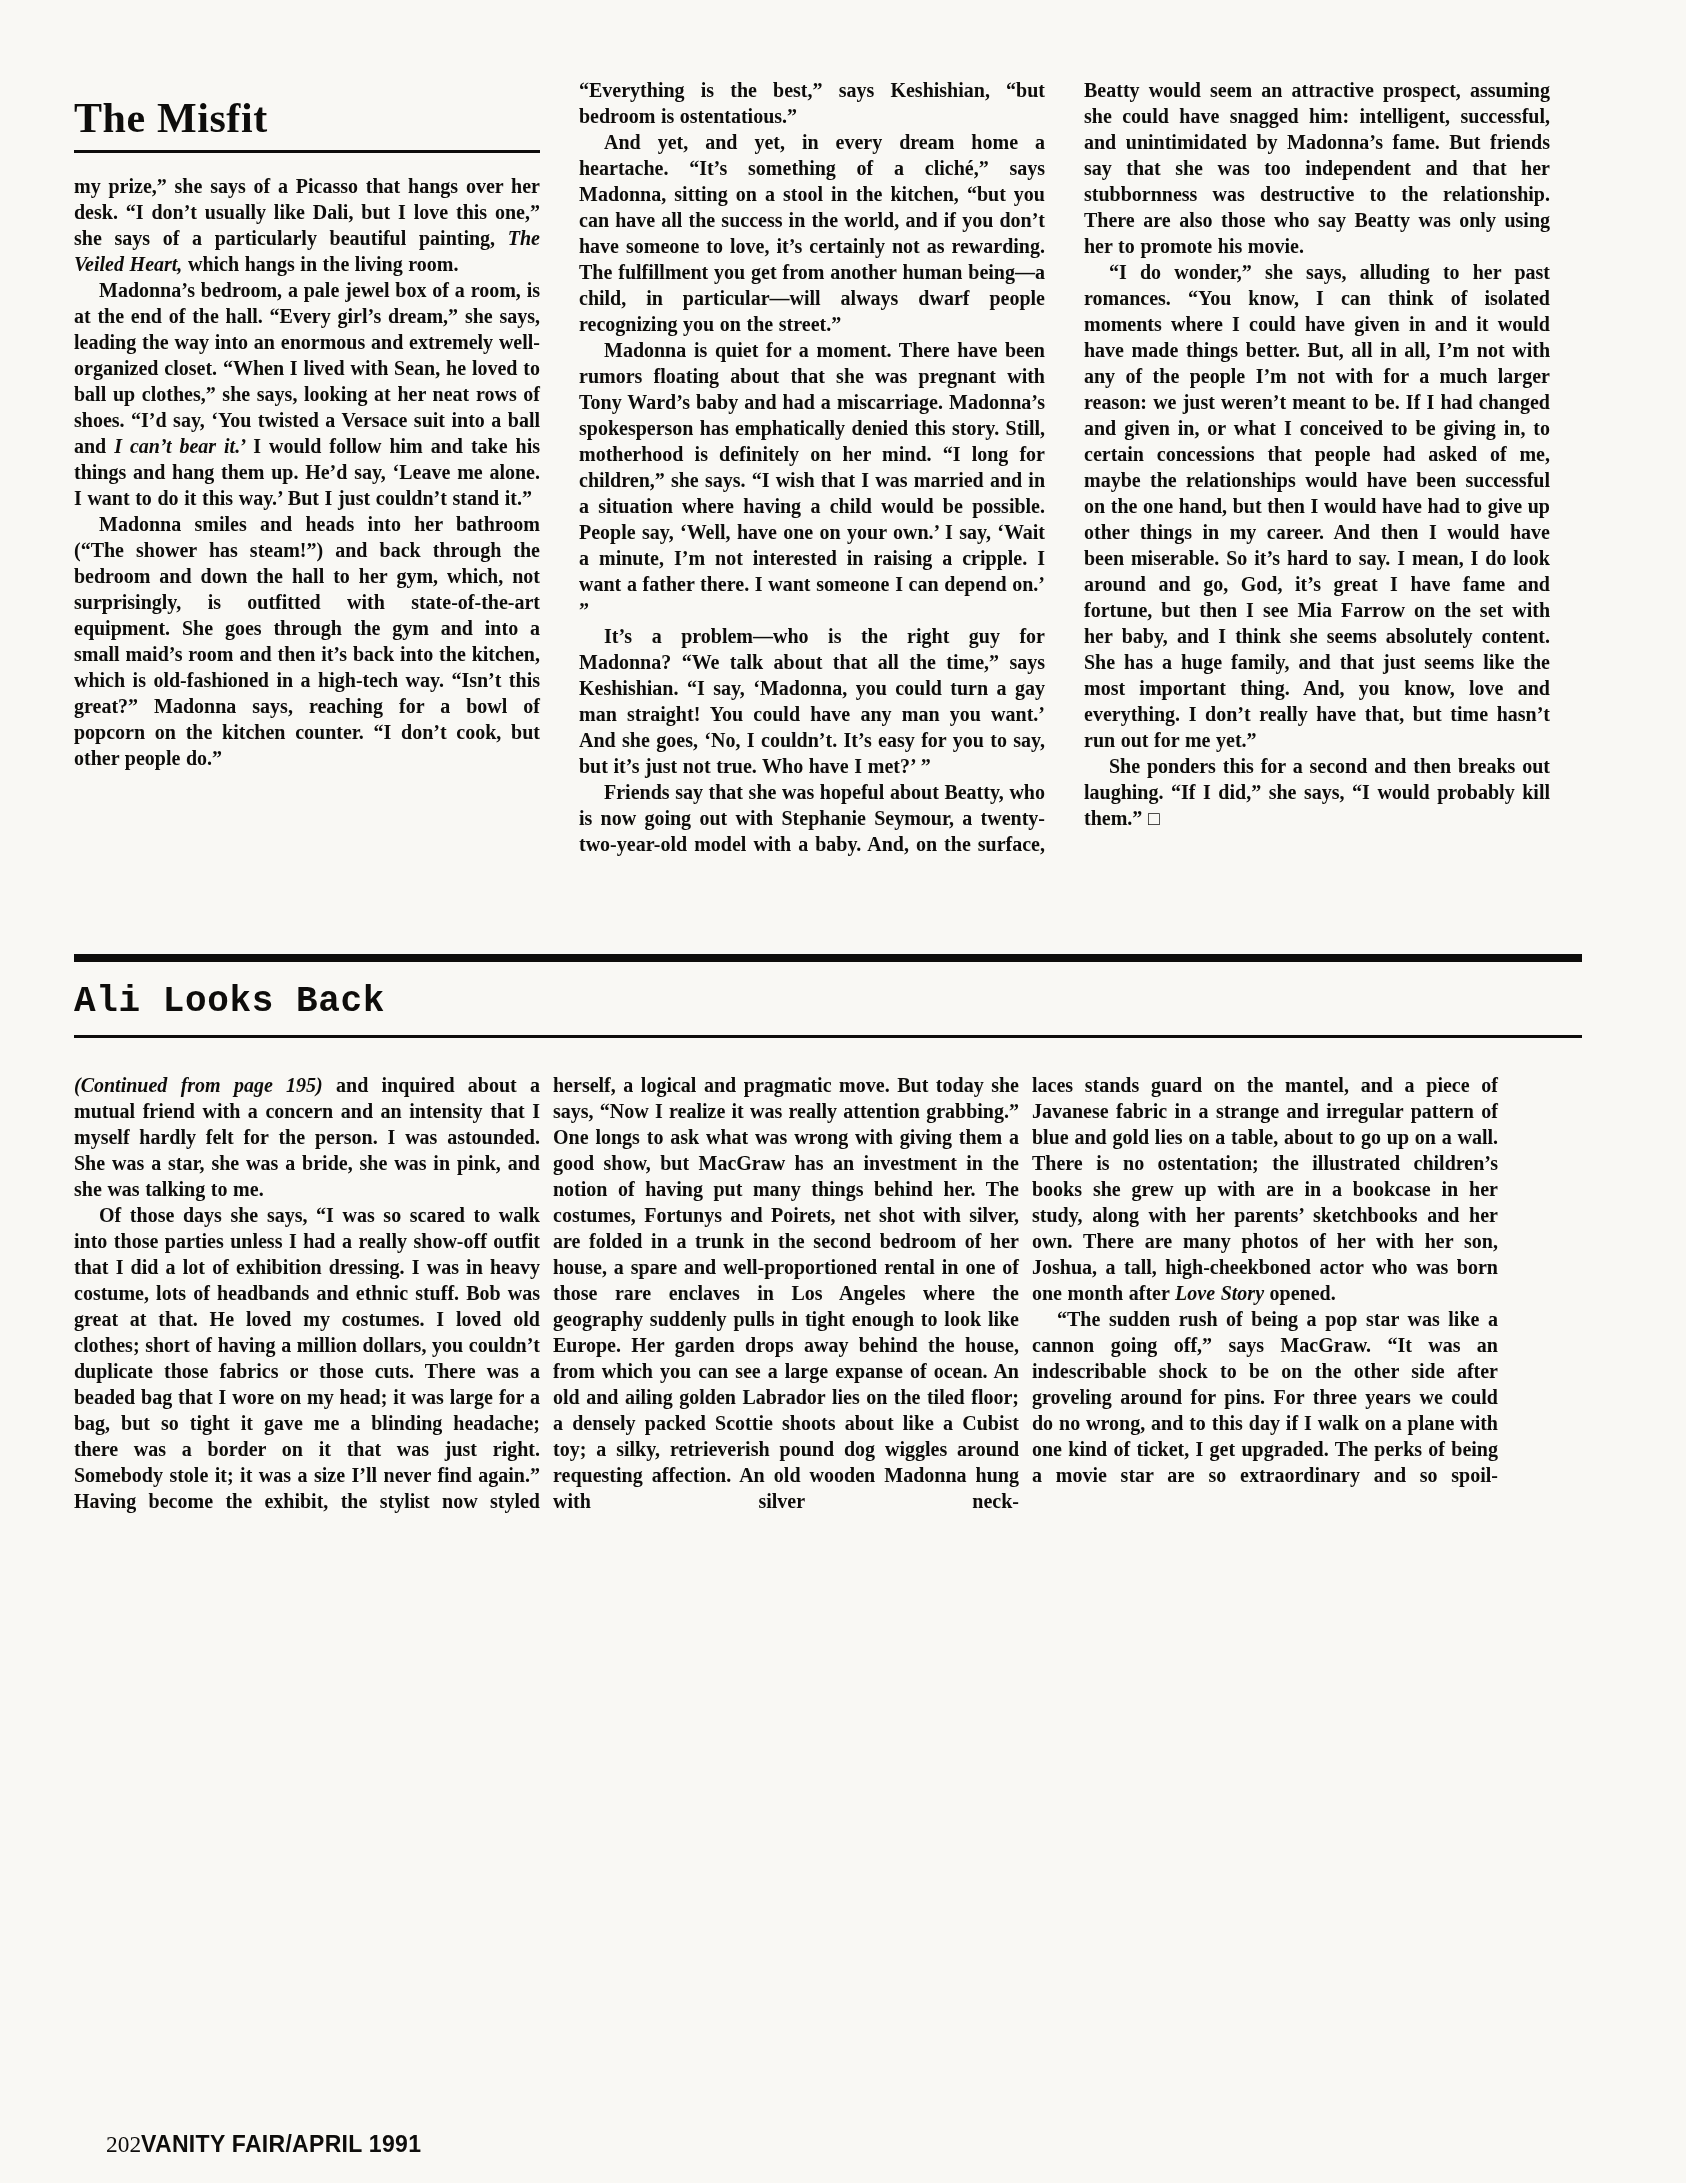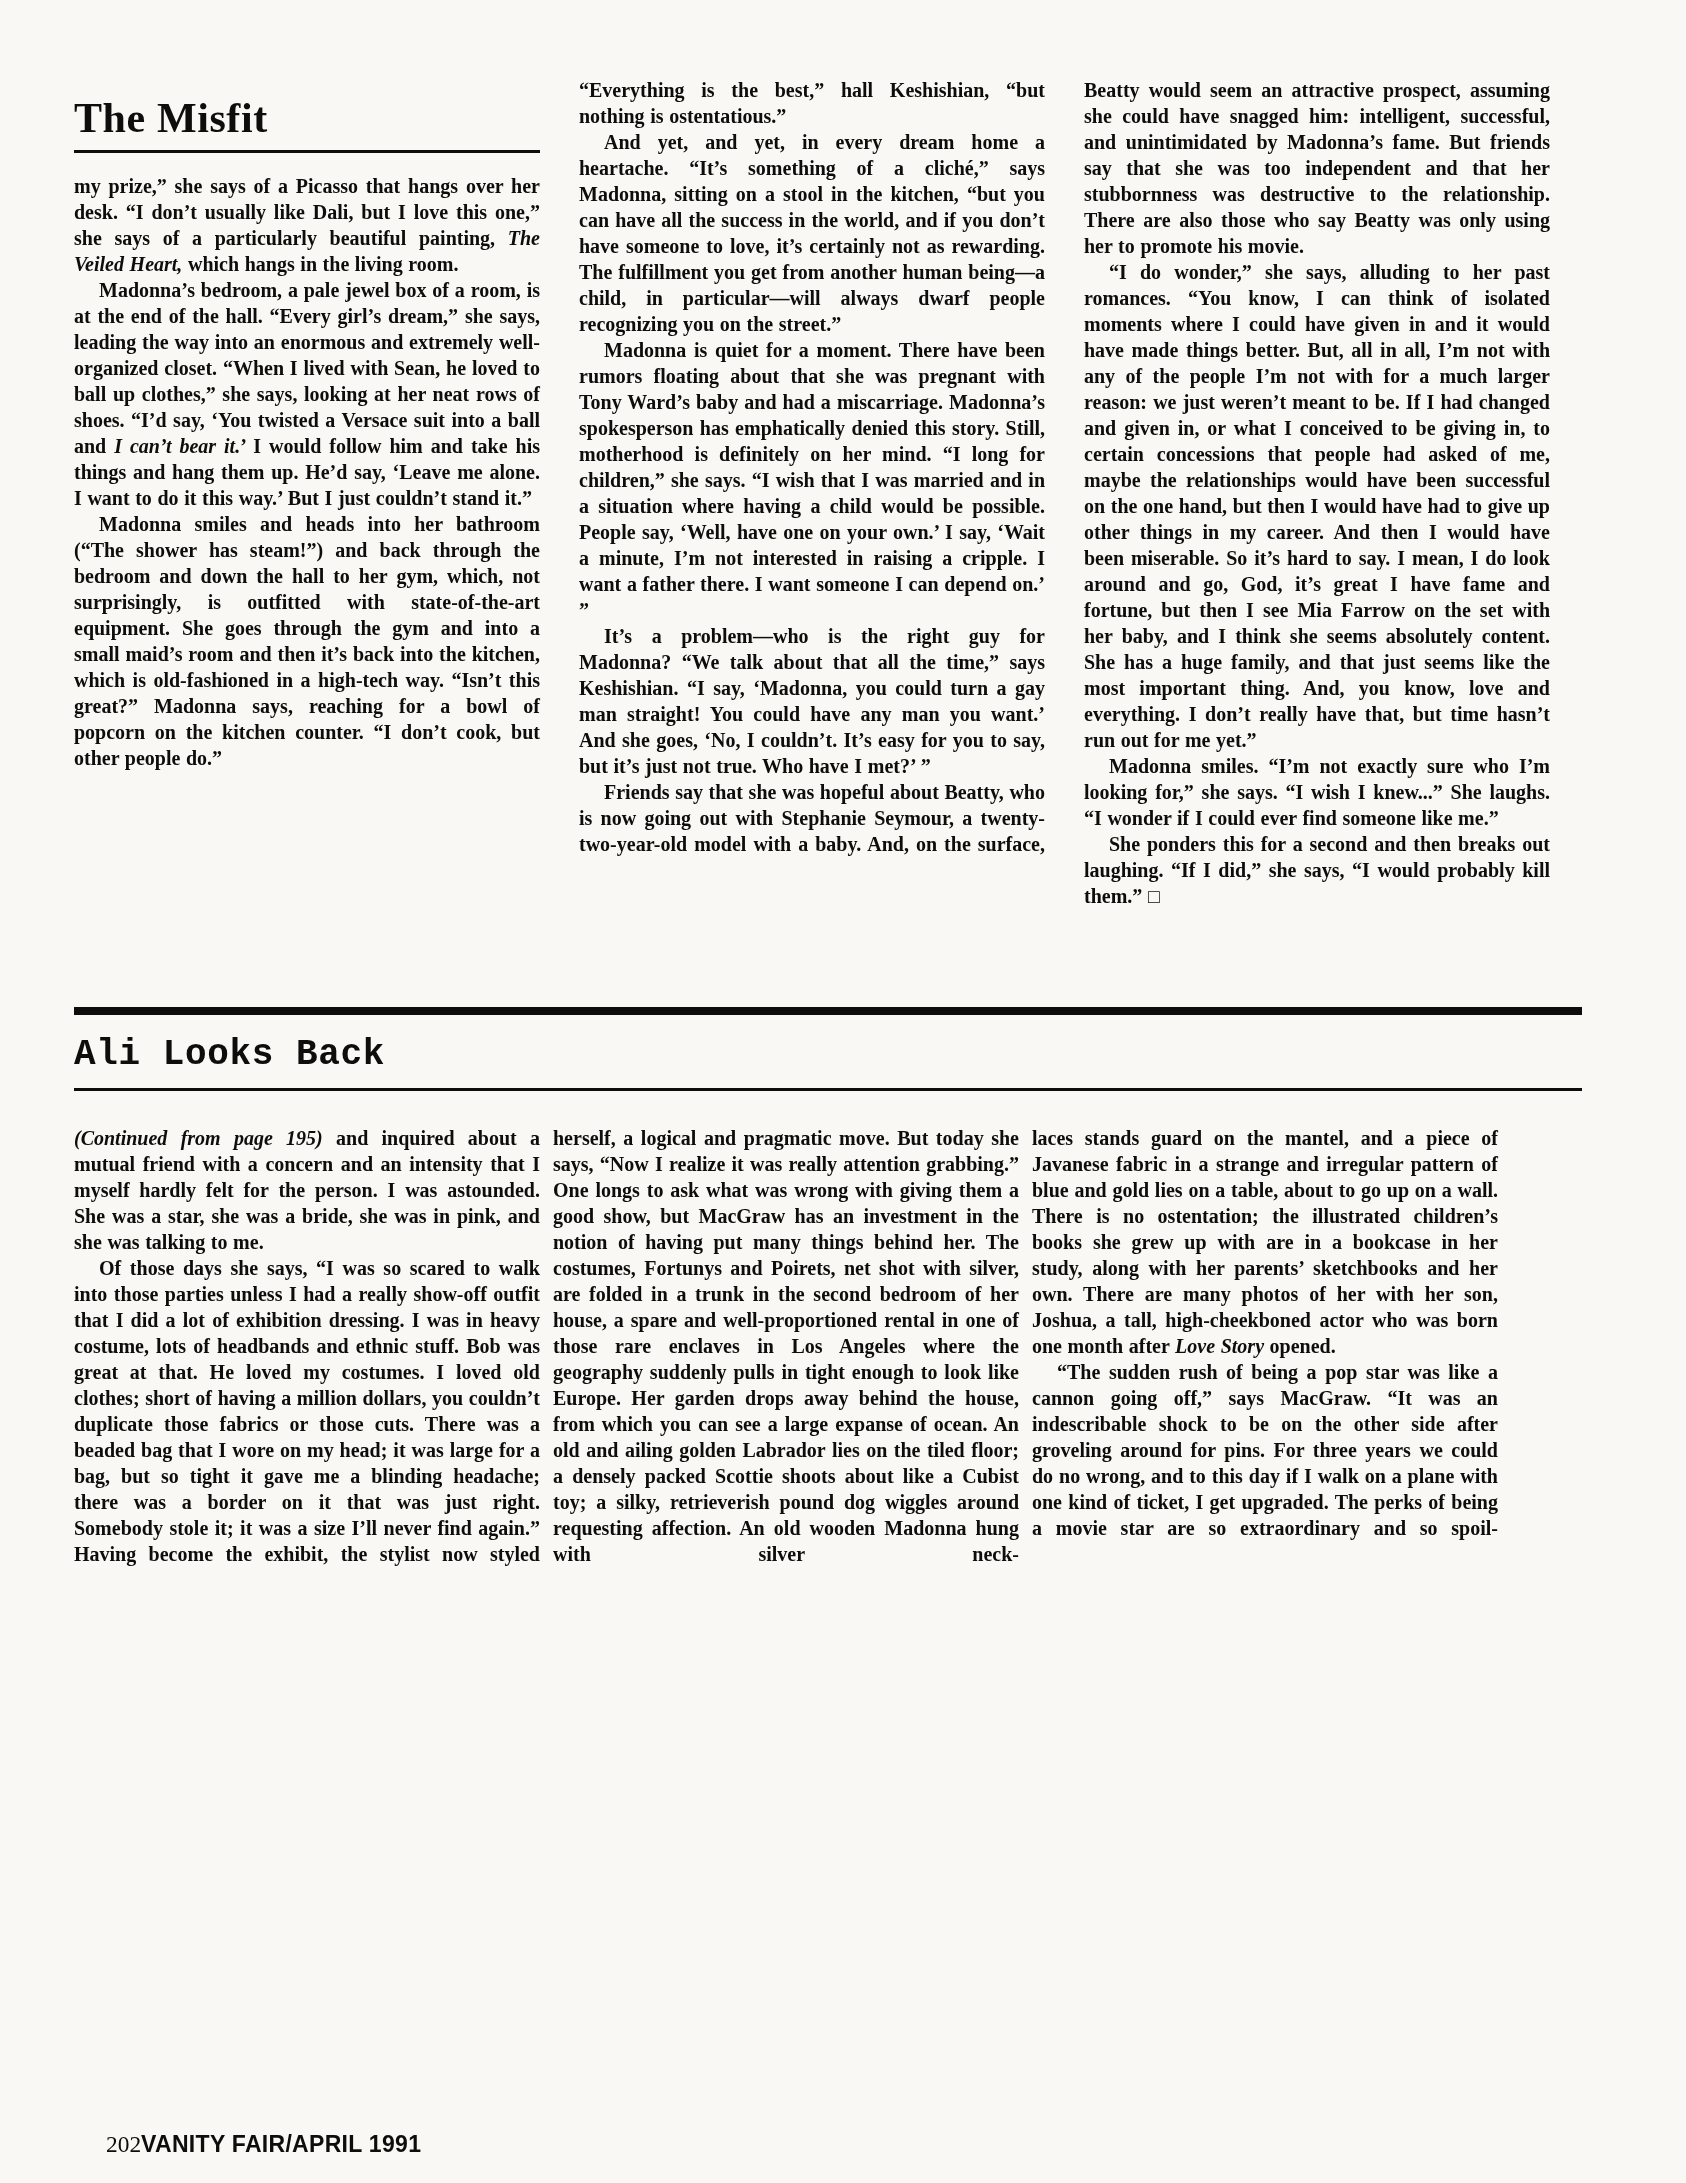--- a/index.html
+++ b/index.html
@@ -108,31 +108,30 @@
         <div class="article-header">
           <h1>The Misfit</h1>
           <div class="title-rule"></div>
         </div>
         <p class="para flush"><span>my prize,” she says of a Picasso that hangs over her desk. “I don’t usually like Dali, but I love this one,” she says of a particularly beautiful painting, </span><span class="it">The Veiled Heart,</span><span> which hangs in the living room.</span></p>
         <p class="para indent"><span>Madonna’s bedroom, a pale jewel box of a room, is at the end of the hall. “Every girl’s dream,” she says, leading the way into an enormous and extremely well-organized closet. “When I lived with Sean, he loved to ball up clothes,” she says, looking at her neat rows of shoes. “I’d say, ‘You twisted a Versace suit into a ball and </span><span class="it">I can’t bear it.</span><span>’ I would follow him and take his things and hang them up. He’d say, ‘Leave me alone. I want to do it this way.’ But I just couldn’t stand it.”</span></p>
         <p class="para indent">Madonna smiles and heads into her bathroom (“The shower has steam!”) and back through the bedroom and down the hall to her gym, which, not surprisingly, is outfitted with state-of-the-art equipment. She goes through the gym and into a small maid’s room and then it’s back into the kitchen, which is old-fashioned in a high-tech way. “Isn’t this great?” Madonna says, reaching for a bowl of popcorn on the kitchen counter. “I don’t cook, but other people do.”</p>
       </div>
 
       <div class="col">
-        <p class="para flush">“Everything is the best,” hall Keshishian, “but nothing is ostentatious.”</p>
+        <p class="para flush">“Everything is the best,” says Keshishian, “but bedroom is ostentatious.”</p>
         <p class="para indent">And yet, and yet, in every dream home a heartache. “It’s something of a cliché,” says Madonna, sitting on a stool in the kitchen, “but you can have all the success in the world, and if you don’t have someone to love, it’s certainly not as rewarding. The fulfillment you get from another human being—a child, in particular—will always dwarf people recognizing you on the street.”</p>
         <p class="para indent">Madonna is quiet for a moment. There have been rumors floating about that she was pregnant with Tony Ward’s baby and had a miscarriage. Madonna’s spokesperson has emphatically denied this story. Still, motherhood is definitely on her mind. “I long for children,” she says. “I wish that I was married and in a situation where having a child would be possible. People say, ‘Well, have one on your own.’ I say, ‘Wait a minute, I’m not interested in raising a cripple. I want a father there. I want someone I can depend on.’ ”</p>
         <p class="para indent">It’s a problem—who is the right guy for Madonna? “We talk about that all the time,” says Keshishian. “I say, ‘Madonna, you could turn a gay man straight! You could have any man you want.’ And she goes, ‘No, I couldn’t. It’s easy for you to say, but it’s just not true. Who have I met?’ ”</p>
         <p class="para indent cont">Friends say that she was hopeful about Beatty, who is now going out with Stephanie Seymour, a twenty-two-year-old model with a baby. And, on the surface,</p>
       </div>
 
       <div class="col">
         <p class="para flush">Beatty would seem an attractive prospect, assuming she could have snagged him: intelligent, successful, and unintimidated by Madonna’s fame. But friends say that she was too independent and that her stubbornness was destructive to the relationship. There are also those who say Beatty was only using her to promote his movie.</p>
         <p class="para indent">“I do wonder,” she says, alluding to her past romances. “You know, I can think of isolated moments where I could have given in and it would have made things better. But, all in all, I’m not with any of the people I’m not with for a much larger reason: we just weren’t meant to be. If I had changed and given in, or what I conceived to be giving in, to certain concessions that people had asked of me, maybe the relationships would have been successful on the one hand, but then I would have had to give up other things in my career. And then I would have been miserable. So it’s hard to say. I mean, I do look around and go, God, it’s great I have fame and fortune, but then I see Mia Farrow on the set with her baby, and I think she seems absolutely content. She has a huge family, and that just seems like the most important thing. And, you know, love and everything. I don’t really have that, but time hasn’t run out for me yet.”</p>
-        <p class="para indent">Madonna smiles. “I’m not exactly sure who I’m looking for,” she says. “I wish I knew...” She laughs. “I wonder if I could ever find someone like me.”</p>
         <p class="para indent"><span>She ponders this for a second and then breaks out laughing. “If I did,” she says, “I would probably kill them.” </span><span class="end-mark">□</span></p>
       </div>
 
     </div>
   </section>
 
   <section class="article section2">
     <div class="thick-rule"></div>
     <h1>Ali Looks Back</h1>
     <div class="thin-rule"></div>

